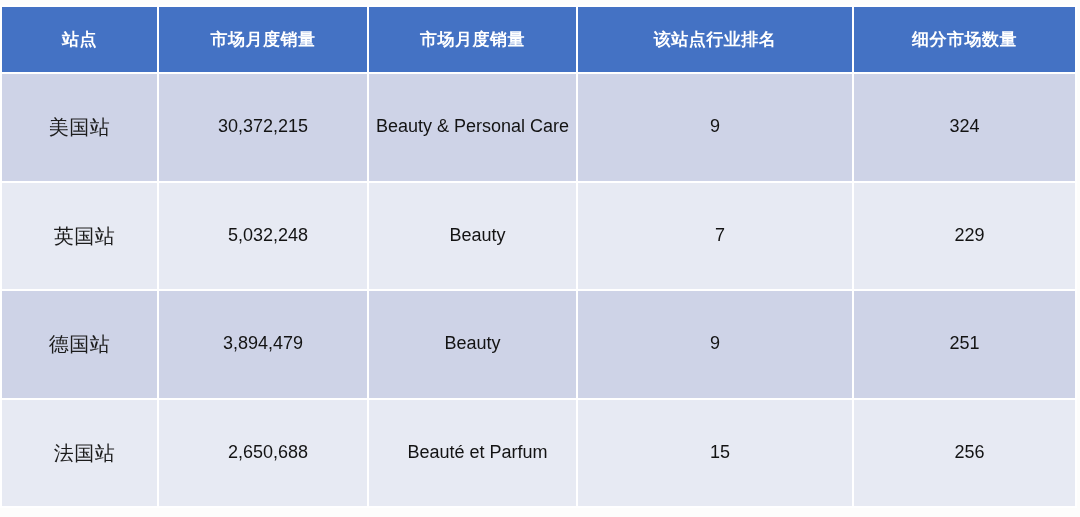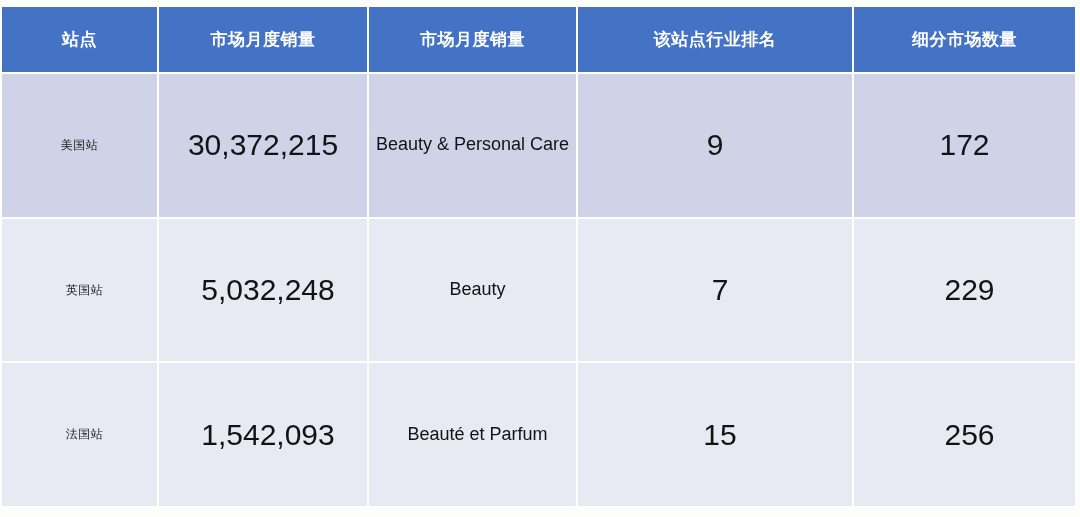--- a/index.html
+++ b/index.html
@@ -66,28 +66,28 @@
     line-height: 1.25;
   }
 
   
   tbody tr { height: 87px; }
   tbody tr.row-dark td { background: #ced3e7; }
   tbody tr.row-light td { background: #e7eaf3; padding-left: 16px; }
 
   tbody td {
     color: #131313;
-    font-size: 30px;
+    font-size: 18px;
     line-height: 1.2;
     font-weight: normal;
   }
 
   
   tbody td.col-site {
-    font-size: 12px;
+    font-size: 20px;
     color: #1c1c1c;
     letter-spacing: 0.5px;
   }
 
   
   tbody td.col-industry {
     font-size: 18px;
     line-height: 1.22;
   }
 
@@ -118,35 +118,42 @@
           <th>细分市场数量</th>
         </tr>
       </thead>
       <tbody>
 
         <tr class="row-dark">
           <td class="col-site">美国站</td>
           <td class="col-sales">30,372,215</td>
           <td class="col-industry">Beauty &amp; Personal Care</td>
           <td class="col-rank">9</td>
-          <td class="col-segments">172</td>
+          <td class="col-segments">324</td>
         </tr>
 
         <tr class="row-light">
           <td class="col-site">英国站</td>
           <td class="col-sales">5,032,248</td>
           <td class="col-industry">Beauty</td>
           <td class="col-rank">7</td>
           <td class="col-segments">229</td>
         </tr>
 
+        <tr class="row-dark">
+          <td class="col-site">德国站</td>
+          <td class="col-sales">3,894,479</td>
+          <td class="col-industry">Beauty</td>
+          <td class="col-rank">9</td>
+          <td class="col-segments">251</td>
+        </tr>
 
         <tr class="row-light">
           <td class="col-site">法国站</td>
-          <td class="col-sales">1,542,093</td>
+          <td class="col-sales">2,650,688</td>
           <td class="col-industry">Beauté et Parfum</td>
           <td class="col-rank">15</td>
           <td class="col-segments">256</td>
         </tr>
 
 
       </tbody>
     </table>
   </div>
 </div>

